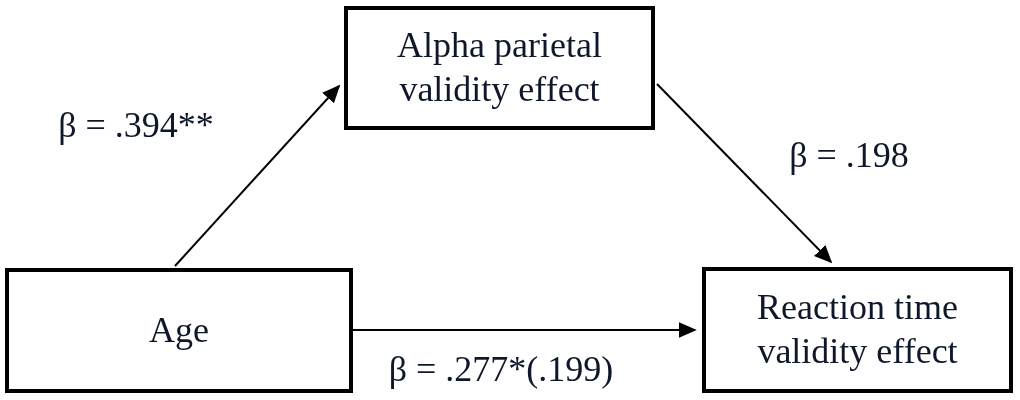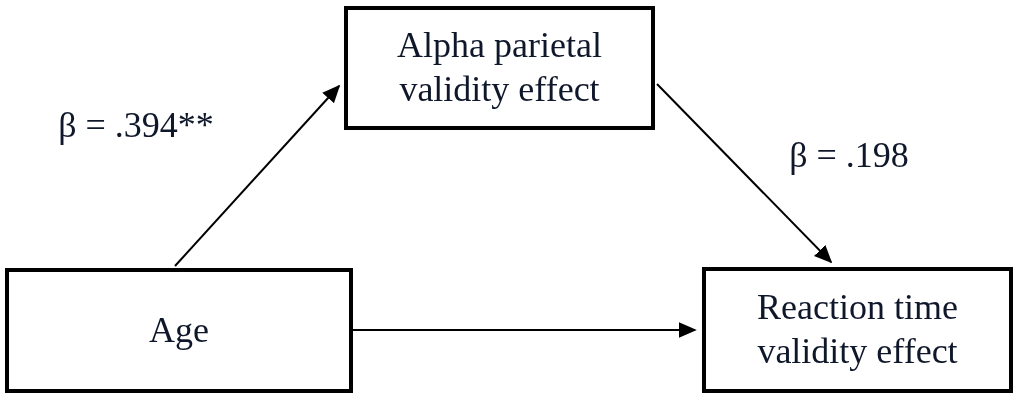--- a/index.html
+++ b/index.html
@@ -72,14 +72,15 @@
 
   <div class="node node-outcome">
     <span>Reaction time</span>
     <span>validity effect</span>
   </div>
 
   <div class="path-label label-a">β = .394**</div>
 
   <div class="path-label label-b">β = .198</div>
 
+  <div class="path-label label-c">β = .277*(.199)</div>
 
 </div>
 
 </body></html>

